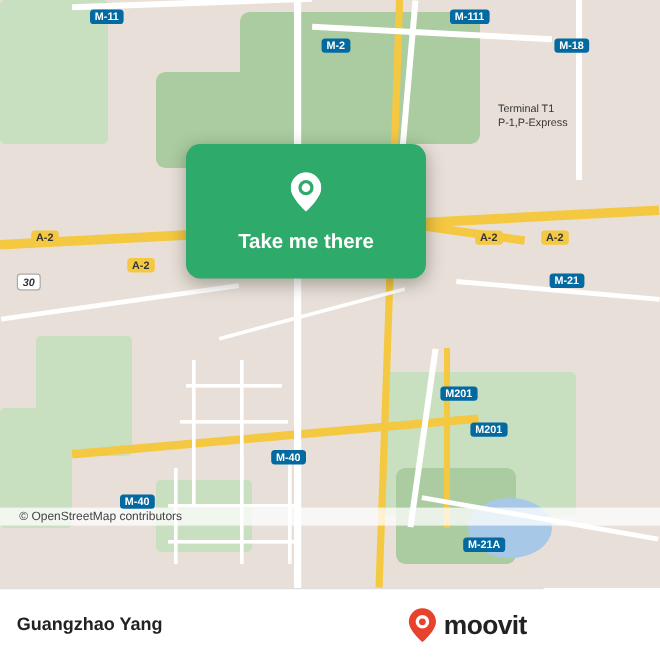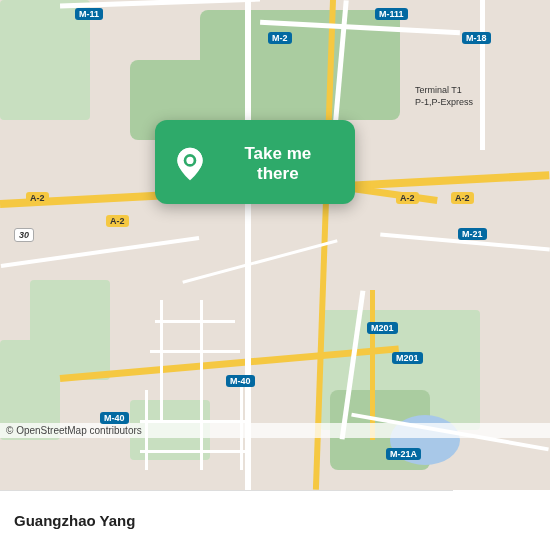--- a/index.html
+++ b/index.html
@@ -51,21 +51,21 @@
     
     #tooltip-card {
       position: absolute;
       top: 120px;
       left: 155px;
       width: 200px;
       background: #2eaa6a;
       border-radius: 12px;
       padding: 20px 16px 16px;
       display: flex;
-      flex-direction: row;
+      flex-direction: column;
       align-items: center;
       gap: 8px;
       box-shadow: 0 4px 15px rgba(0,0,0,0.3);
       z-index: 100;
     }
 
     .location-pin-icon {
       width: 40px;
       height: 40px;
       display: flex;
@@ -91,21 +91,21 @@
 
     
     #copyright-bar {
       position: absolute;
       bottom: 52px;
       left: 0;
       width: 100%;
       background: rgba(255,255,255,0.75);
       font-size: 10px;
       color: #444;
-      padding: 2px 6px;
+      padding: 2px 16px;
     }
 
     
     #bottom-bar {
       width: 453px;
       height: 60px;
       background: #fff;
       display: flex;
       align-items: center;
       justify-content: space-between;
@@ -263,13 +263,22 @@
   <div id="copyright-bar">
     <span>© OpenStreetMap contributors</span>
   </div>
 
 </div>
 
 <div id="bottom-bar">
   <div class="user-info">
     <span class="user-name">Guangzhao Yang</span>
   </div>
+  <div class="moovit-logo">
+
+    <svg class="moovit-pin" viewBox="0 0 28 34" fill="none" xmlns="http://www.w3.org/2000/svg">
+      <path d="M14 2C7.4 2 2 7.4 2 14C2 22 14 32 14 32C14 32 26 22 26 14C26 7.4 20.6 2 14 2Z" fill="#e8412c"></path>
+      <circle cx="14" cy="14" r="6" fill="white"></circle>
+      <circle cx="14" cy="14" r="3" fill="#e8412c"></circle>
+    </svg>
+    <span class="moovit-text">moovit</span>
+  </div>
 </div>
 
 </body></html>

